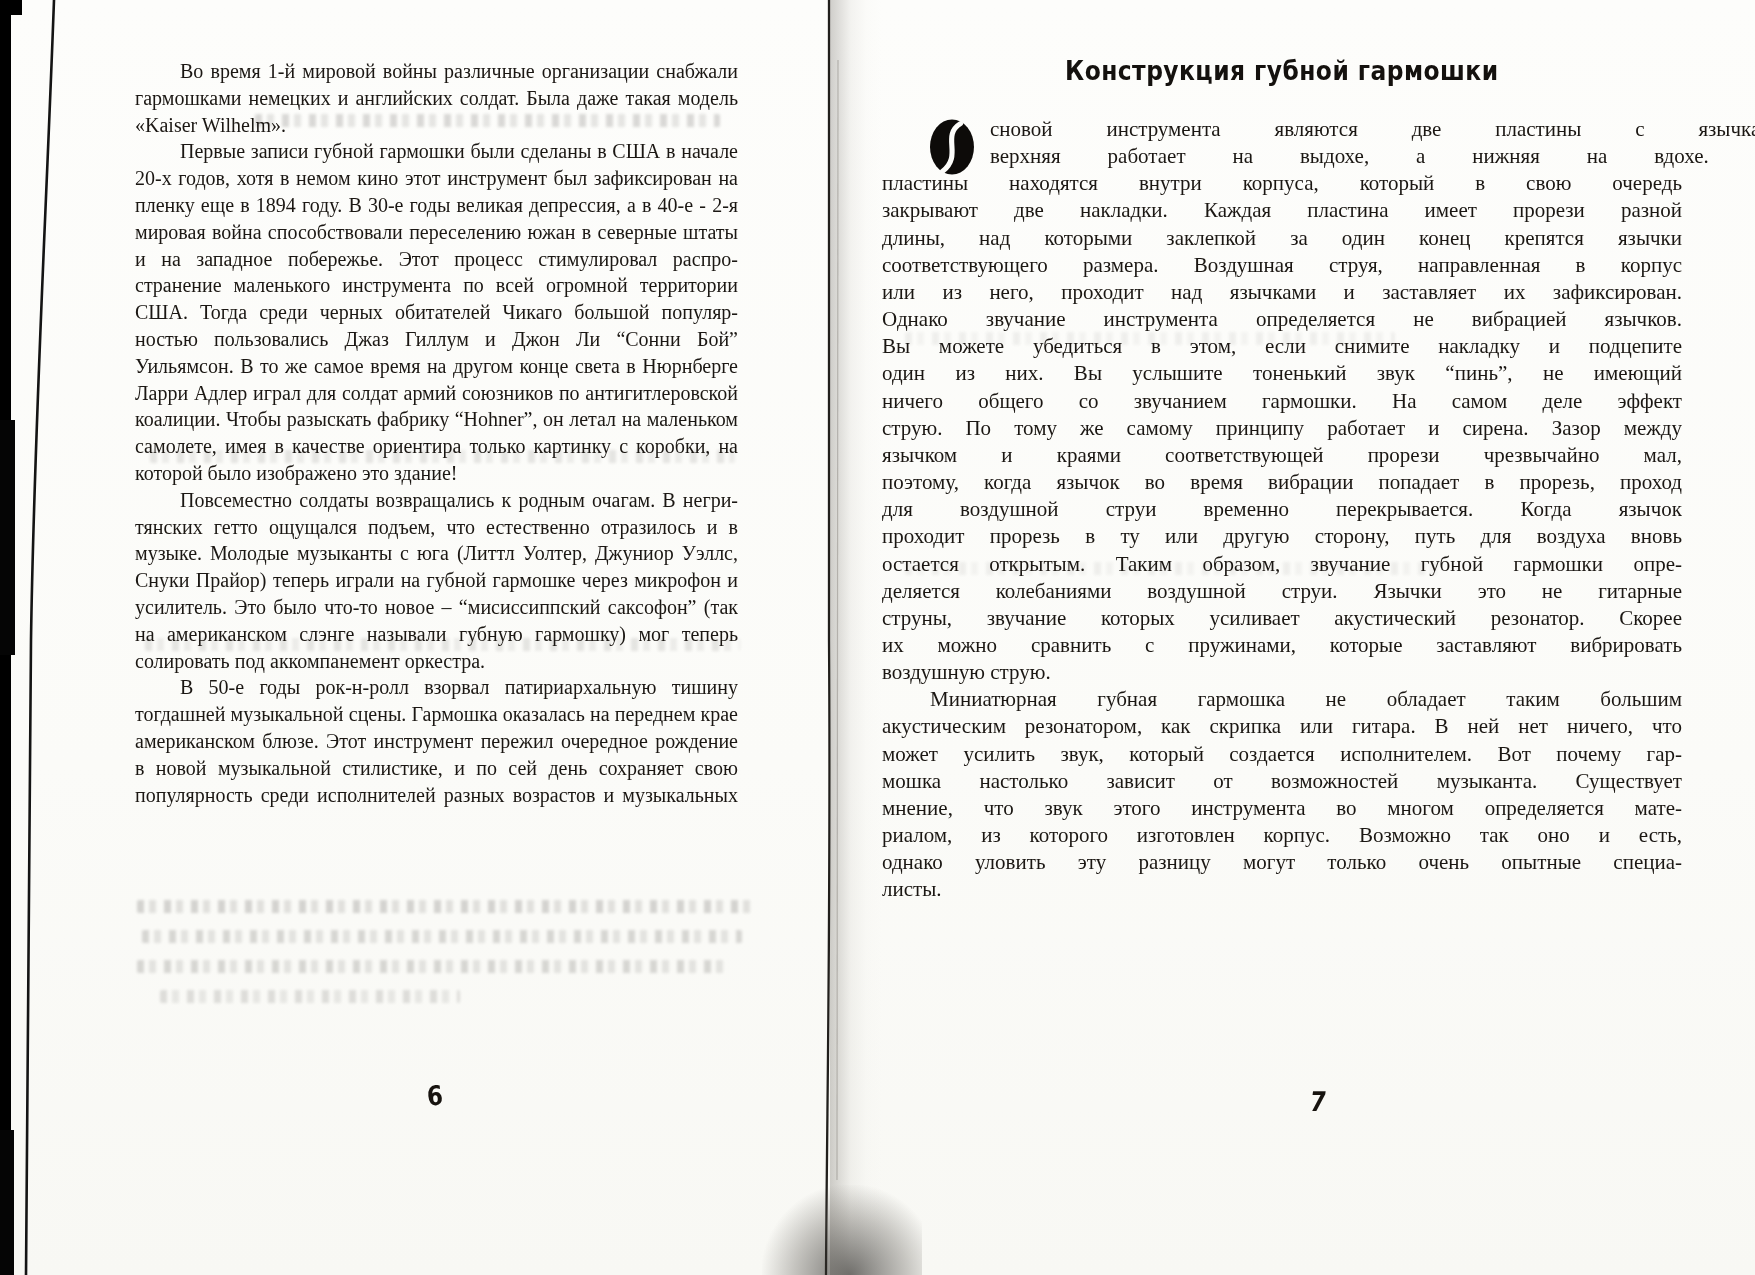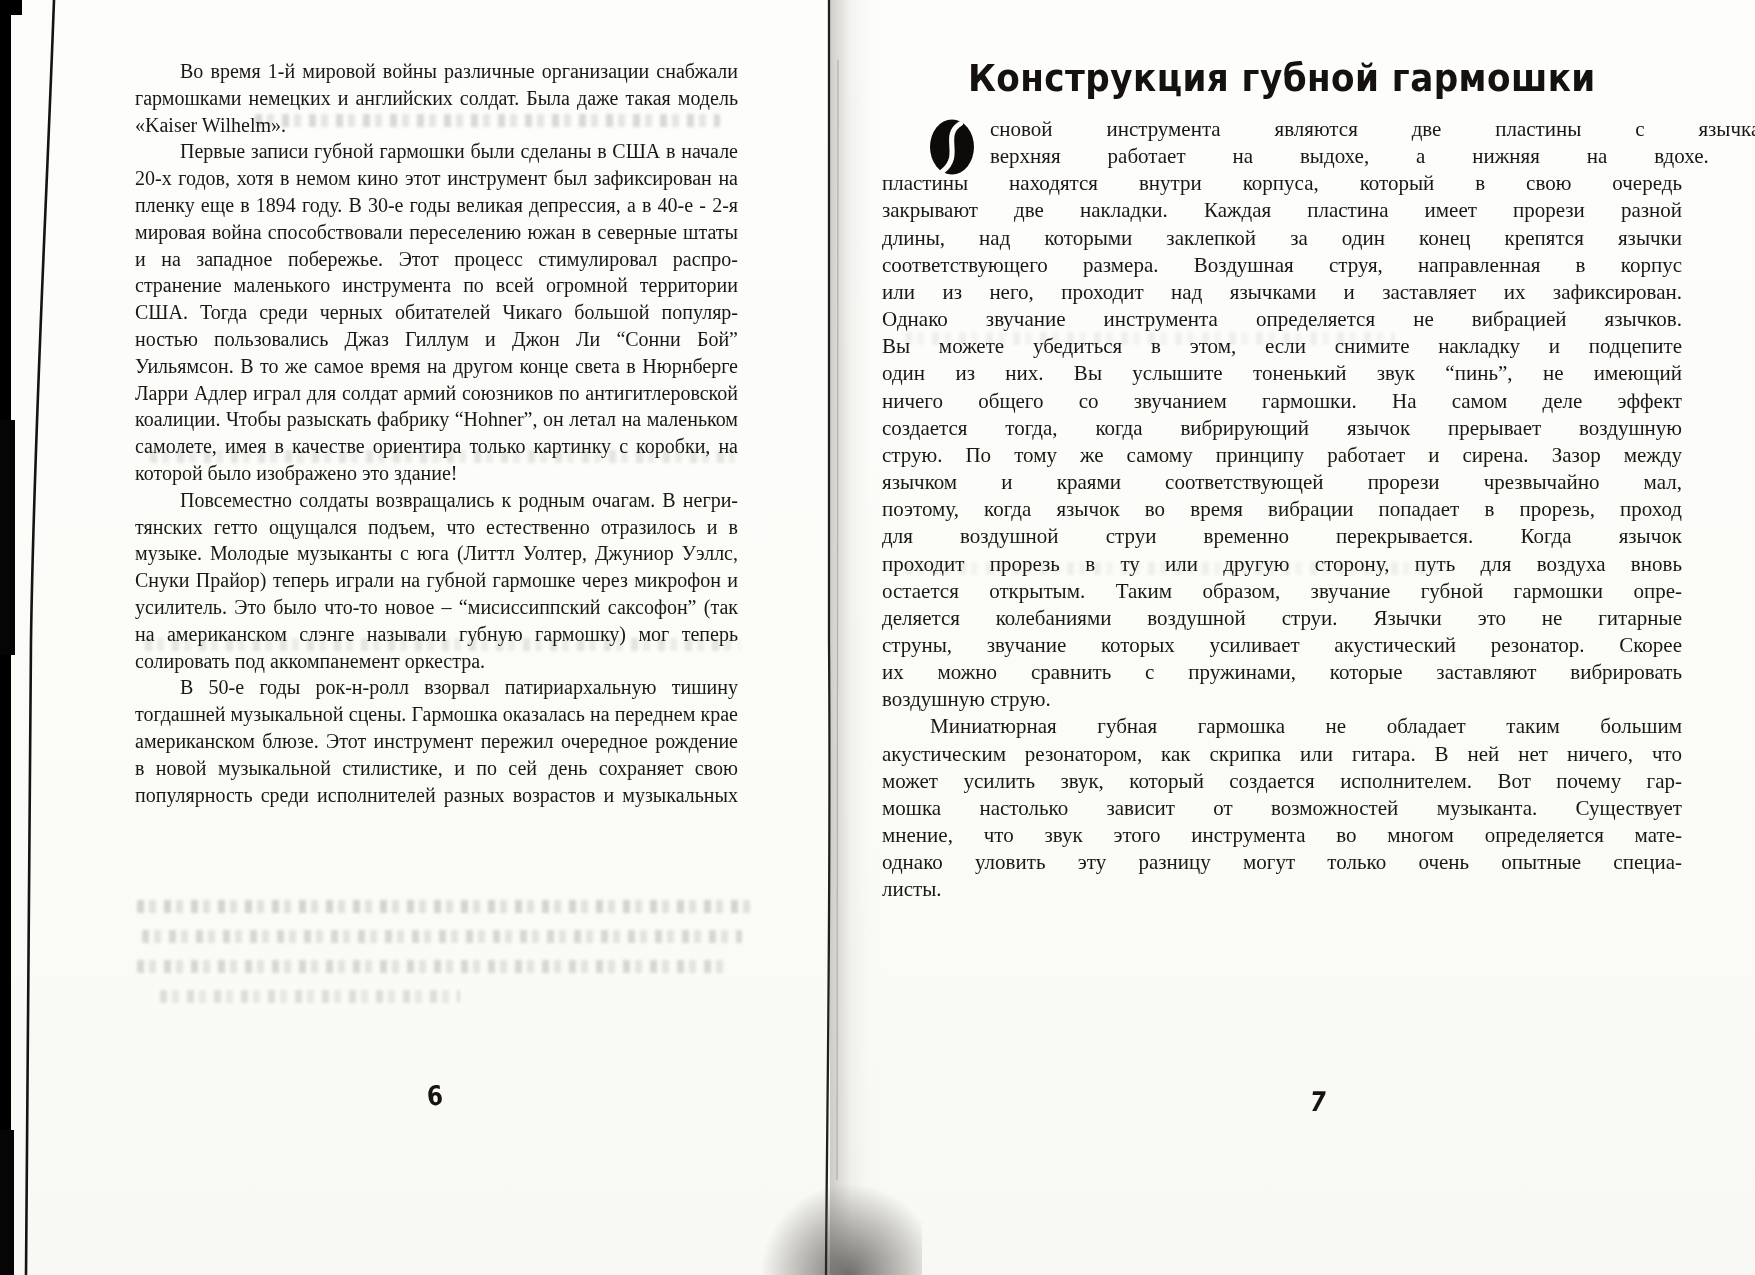--- a/index.html
+++ b/index.html
@@ -41,21 +41,21 @@
   .right-text { left:882px; top:116px; width:800px; font-size:21px; line-height:27.15px; }
   .line.plast  { text-align-last: left; }
   .left-text  .line.pfirst { text-indent: 45px; }
   .right-text .line.pfirst { text-indent: 48px; }
   .right-text .line.wrap   { padding-left: 108px; }
 
   .heading {
     position:absolute; left:882px; top:56px; width:800px; height:46px;
     text-align:center;
     font-family:"DejaVu Sans", sans-serif;
-    font-weight:bold; font-size:38px; letter-spacing:0.5px;
+    font-weight:bold; font-size:26px; letter-spacing:0.5px;
     color:#14110e;
   }
   .heading span { display:inline-block; transform: scaleX(.9); transform-origin:center; }
 
   .dropcap {
     position:absolute; left:928px; top:118px; width:48px; height:58px;
   }
 
   .pageno {
     position:absolute; width:70px; text-align:center;
@@ -136,34 +136,34 @@
       <div class="line wrap">верхняя работает на выдохе, а нижняя на вдохе. Эти</div>
       <div class="line">пластины находятся внутри корпуса, который в свою очередь</div>
       <div class="line">закрывают две накладки. Каждая пластина имеет прорези разной</div>
       <div class="line">длины, над которыми заклепкой за один конец крепятся язычки</div>
       <div class="line">соответствующего размера. Воздушная струя, направленная в корпус</div>
       <div class="line">или из него, проходит над язычками и заставляет их зафиксирован.</div>
       <div class="line">Однако звучание инструмента определяется не вибрацией язычков.</div>
       <div class="line">Вы можете убедиться в этом, если снимите накладку и подцепите</div>
       <div class="line">один из них. Вы услышите тоненький звук “пинь”, не имеющий</div>
       <div class="line">ничего общего со звучанием гармошки. На самом деле эффект</div>
-      <div class="line">создается тогда, когда вибрирующий язычок прерывает воздушную</div>
       <div class="line">струю. По тому же самому принципу работает и сирена. Зазор между</div>
       <div class="line">язычком и краями соответствующей прорези чрезвычайно мал,</div>
       <div class="line">поэтому, когда язычок во время вибрации попадает в прорезь, проход</div>
       <div class="line">для воздушной струи временно перекрывается. Когда язычок</div>
       <div class="line">проходит прорезь в ту или другую сторону, путь для воздуха вновь</div>
       <div class="line">остается открытым. Таким образом, звучание губной гармошки опре-</div>
       <div class="line">деляется колебаниями воздушной струи. Язычки это не гитарные</div>
       <div class="line">струны, звучание которых усиливает акустический резонатор. Скорее</div>
       <div class="line">их можно сравнить с пружинами, которые заставляют вибрировать</div>
       <div class="line plast">воздушную струю.</div>
       <div class="line pfirst">Миниатюрная губная гармошка не обладает таким большим</div>
       <div class="line">акустическим резонатором, как скрипка или гитара. В ней нет ничего, что</div>
       <div class="line">может усилить звук, который создается исполнителем. Вот почему гар-</div>
       <div class="line">мошка настолько зависит от возможностей музыканта. Существует</div>
       <div class="line">мнение, что звук этого инструмента во многом определяется мате-</div>
+      <div class="line">риалом, из которого изготовлен корпус. Возможно так оно и есть,</div>
       <div class="line">однако уловить эту разницу могут только очень опытные специа-</div>
       <div class="line plast">листы.</div>
     </div>
   <div class="pageno right">7</div>
 
 </div>
 
 </body></html>

